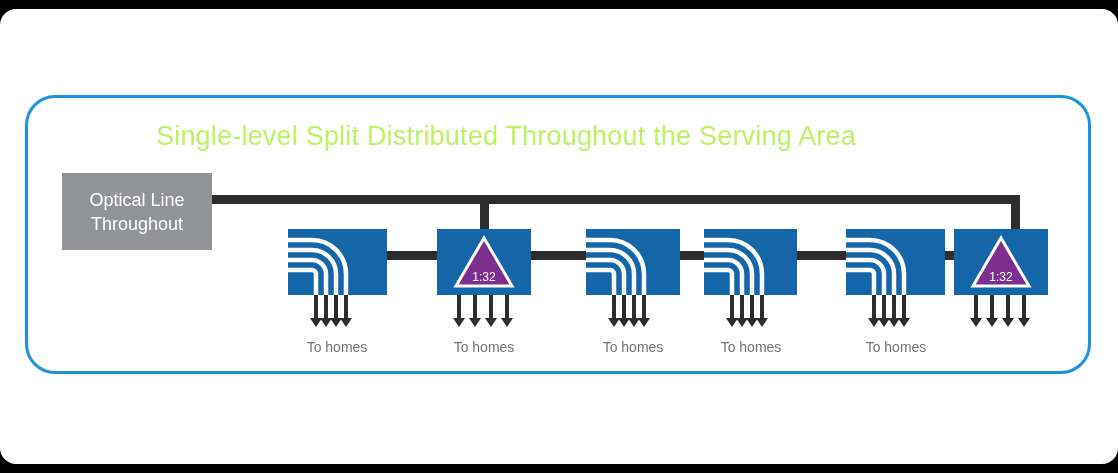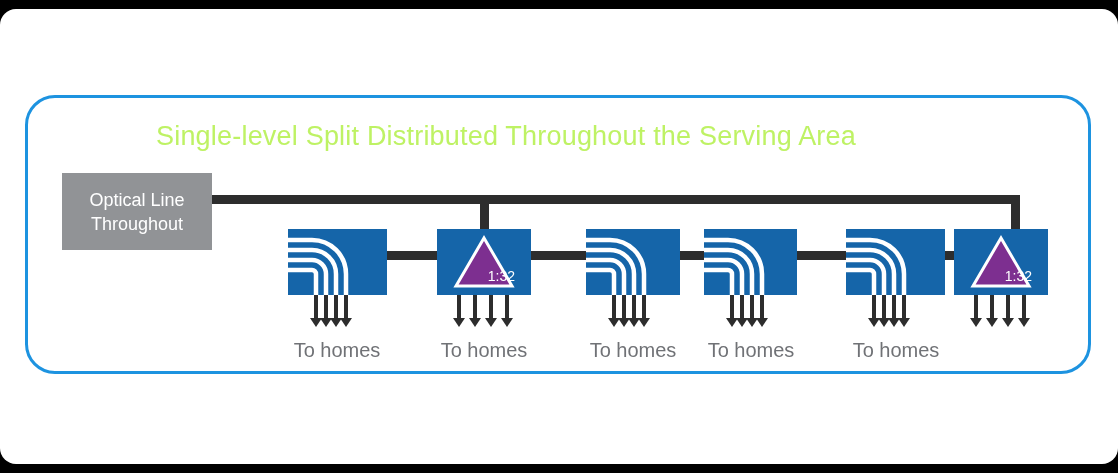--- a/index.html
+++ b/index.html
@@ -44,37 +44,37 @@
     overflow: hidden;
   }
   .fan-svg { position: absolute; left: 0; top: 0; }
   .tri-wrap {
     position: absolute; left: 50%; top: 6px;
     transform: translateX(-50%);
     width: 62px; height: 54px;
   }
   .tri-label {
     position: absolute; left: 0; right: 0; bottom: 5px;
-    text-align: right; color: #fff; font-size: 14px;
+    text-align: center; color: #fff; font-size: 12px;
   }
   .drop {
     position: absolute; top: 295px;
     width: 4px; height: 23px; background: #2d2d2d;
   }
   .drop::after {
     content: ""; position: absolute; top: 23px; left: -4px;
     width: 0; height: 0;
     border-left: 6px solid transparent;
     border-right: 6px solid transparent;
     border-top: 9px solid #2d2d2d;
   }
   .homes {
     top: 339px; width: 150px;
     text-align: center;
-    font-size: 20px; color: #707276;
+    font-size: 14px; color: #707276;
   }
 </style>
 </head>
 <body>
 
 <div class="canvas abs"></div>
 <div class="frame abs"></div>
 
 <div class="title abs">Single-level Split Distributed Throughout the Serving Area</div>
 

